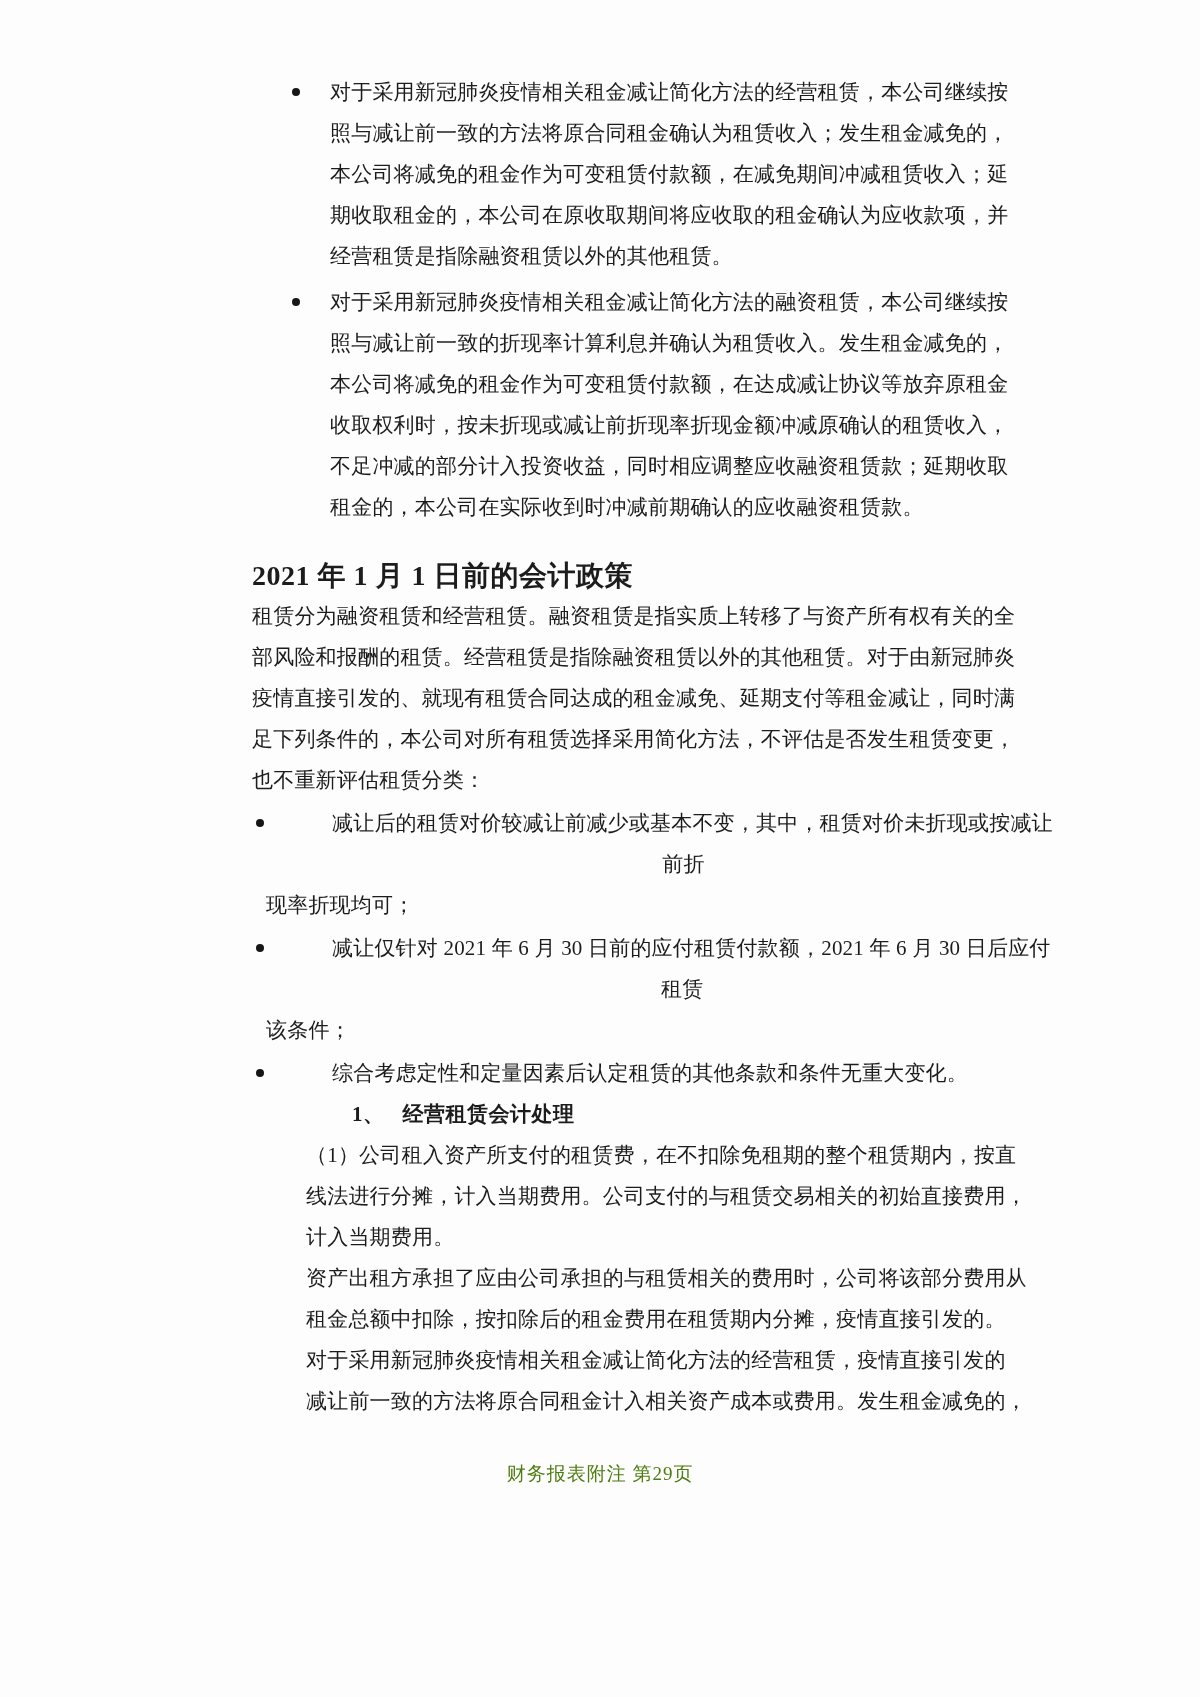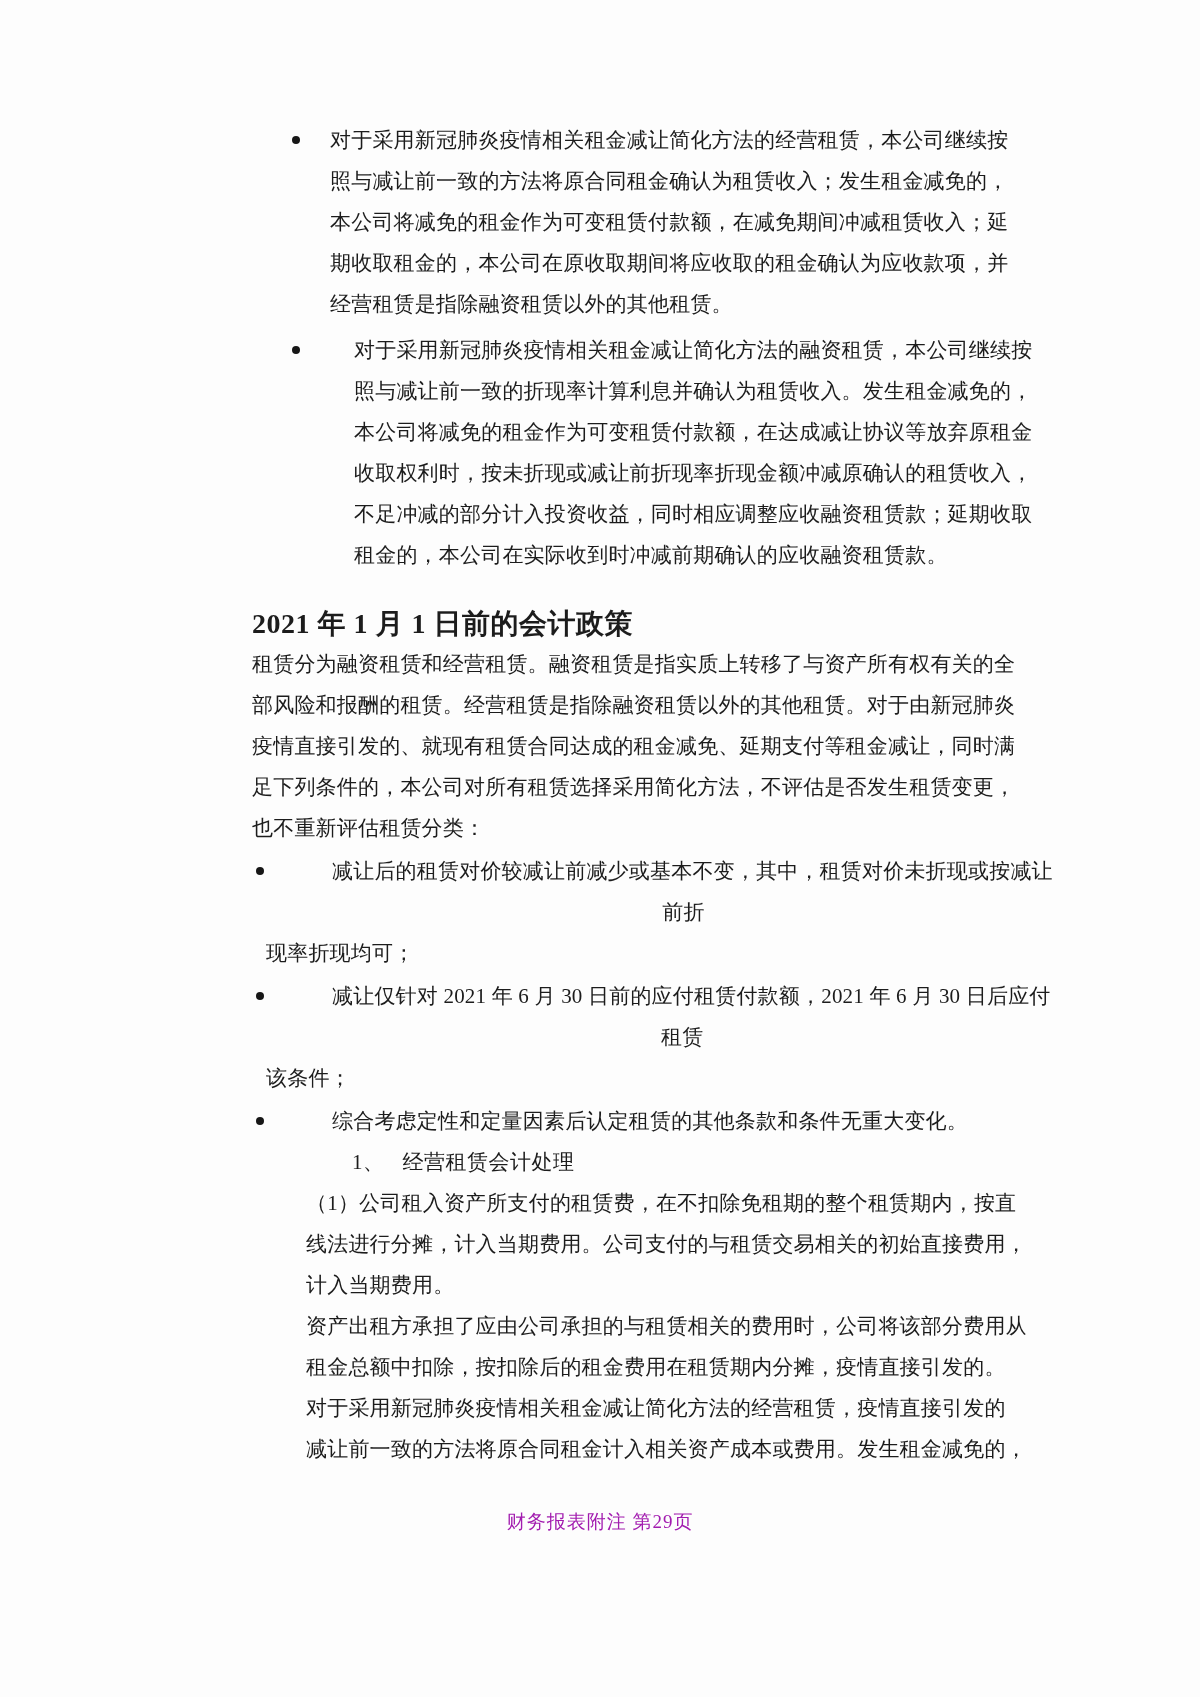--- a/index.html
+++ b/index.html
@@ -9,32 +9,32 @@
   }
   .page {
     position: relative;
     width: 1200px;
     height: 1697px;
     background: #fdfdfd;
     overflow: hidden;
     font-family: "Liberation Serif", "DejaVu Serif", serif;
     color: #1c1c1c;
     box-sizing: border-box;
-    padding-top: 120px;
+    padding-top: 72px;
   }
   .ln {
     font-size: 21px;
     line-height: 41px;
     white-space: nowrap;
     letter-spacing: 0.2px;
   }
   
   .top-bullets { margin-left: 292px; }
   .tb-item { display: flex; }
-  .tb-item + .tb-item { margin-top: 5px; gap: 24px; }
+  .tb-item + .tb-item { margin-top: 5px; }
   .dot {
     flex: none;
     width: 8px;
     height: 8px;
     border-radius: 50%;
     background: #161616;
     margin-top: 16px;
   }
   .tb-text { margin-left: 30px; }
   
@@ -52,34 +52,34 @@
   .cond { margin-top: 2px; }
   .cond-main { display: flex; margin-left: 256px; gap: 38px; }
   .cond-main .dot { margin-top: 16px; }
   .cond-text { margin-left: 30px; }
   .cond-text .ln.wrap2 { margin-left: -18px; text-align: center; }
   .hang { margin-left: 266px; }
   
   .sub-heading {
     margin-left: 352px;
     font-size: 21px;
-    font-weight: normal;
+    font-weight: bold;
     line-height: 41px;
     letter-spacing: 0.5px;
   }
   .sub-heading .num { margin-right: 18px; }
   
   .op-para { margin-left: 306px; }
   
   .page-footer {
     margin-top: 38px;
     text-align: center;
     font-size: 19px;
     line-height: 28px;
-    color: #a21caf;
+    color: #4d7c0f;
     letter-spacing: 1px;
   }
 </style>
 </head>
 <body>
 
 <div class="page">
 
   <section class="top-bullets">
     <div class="tb-item">

